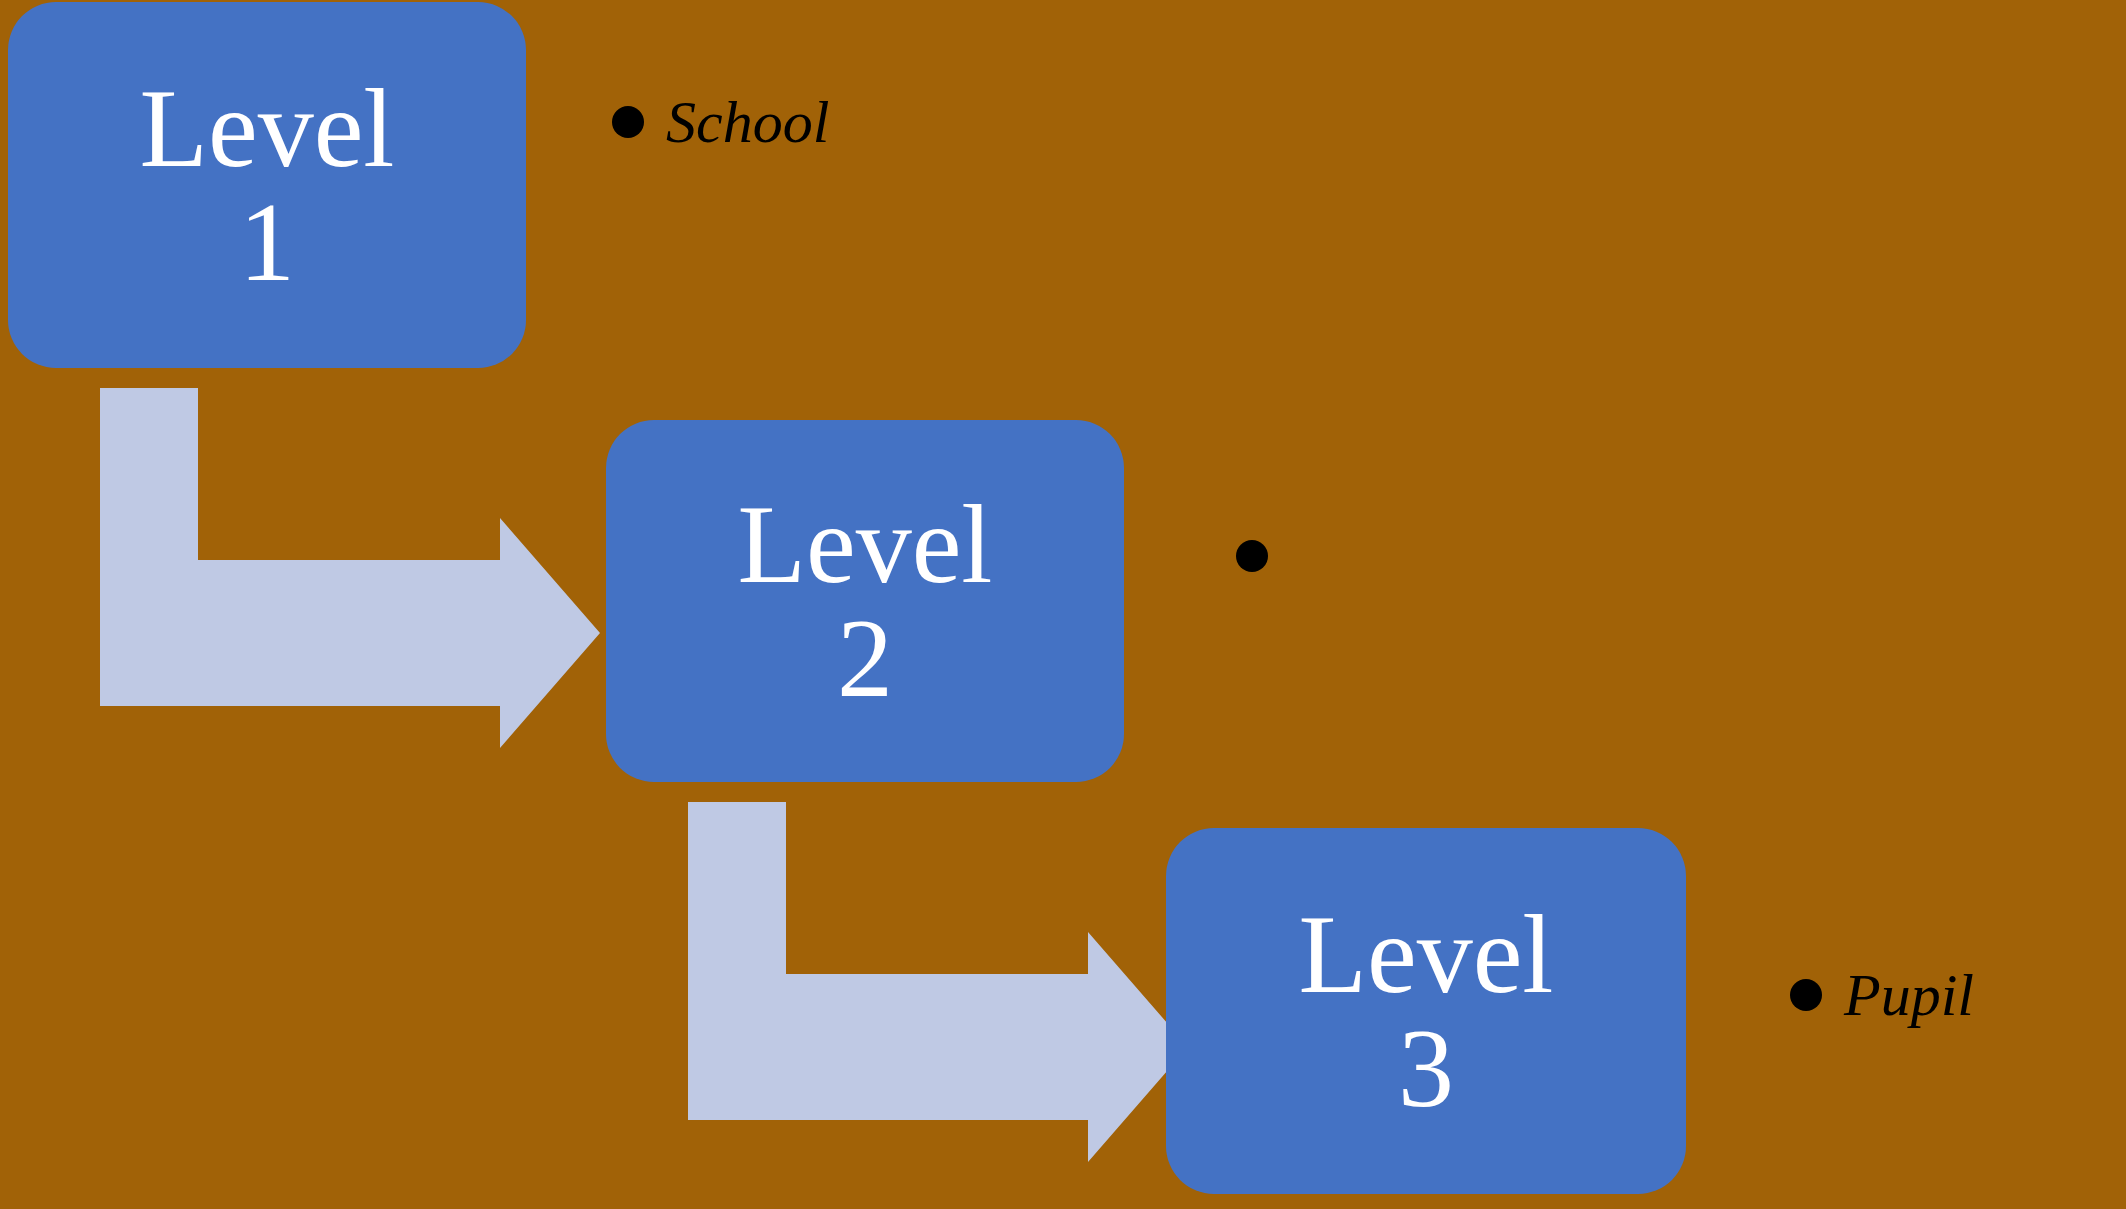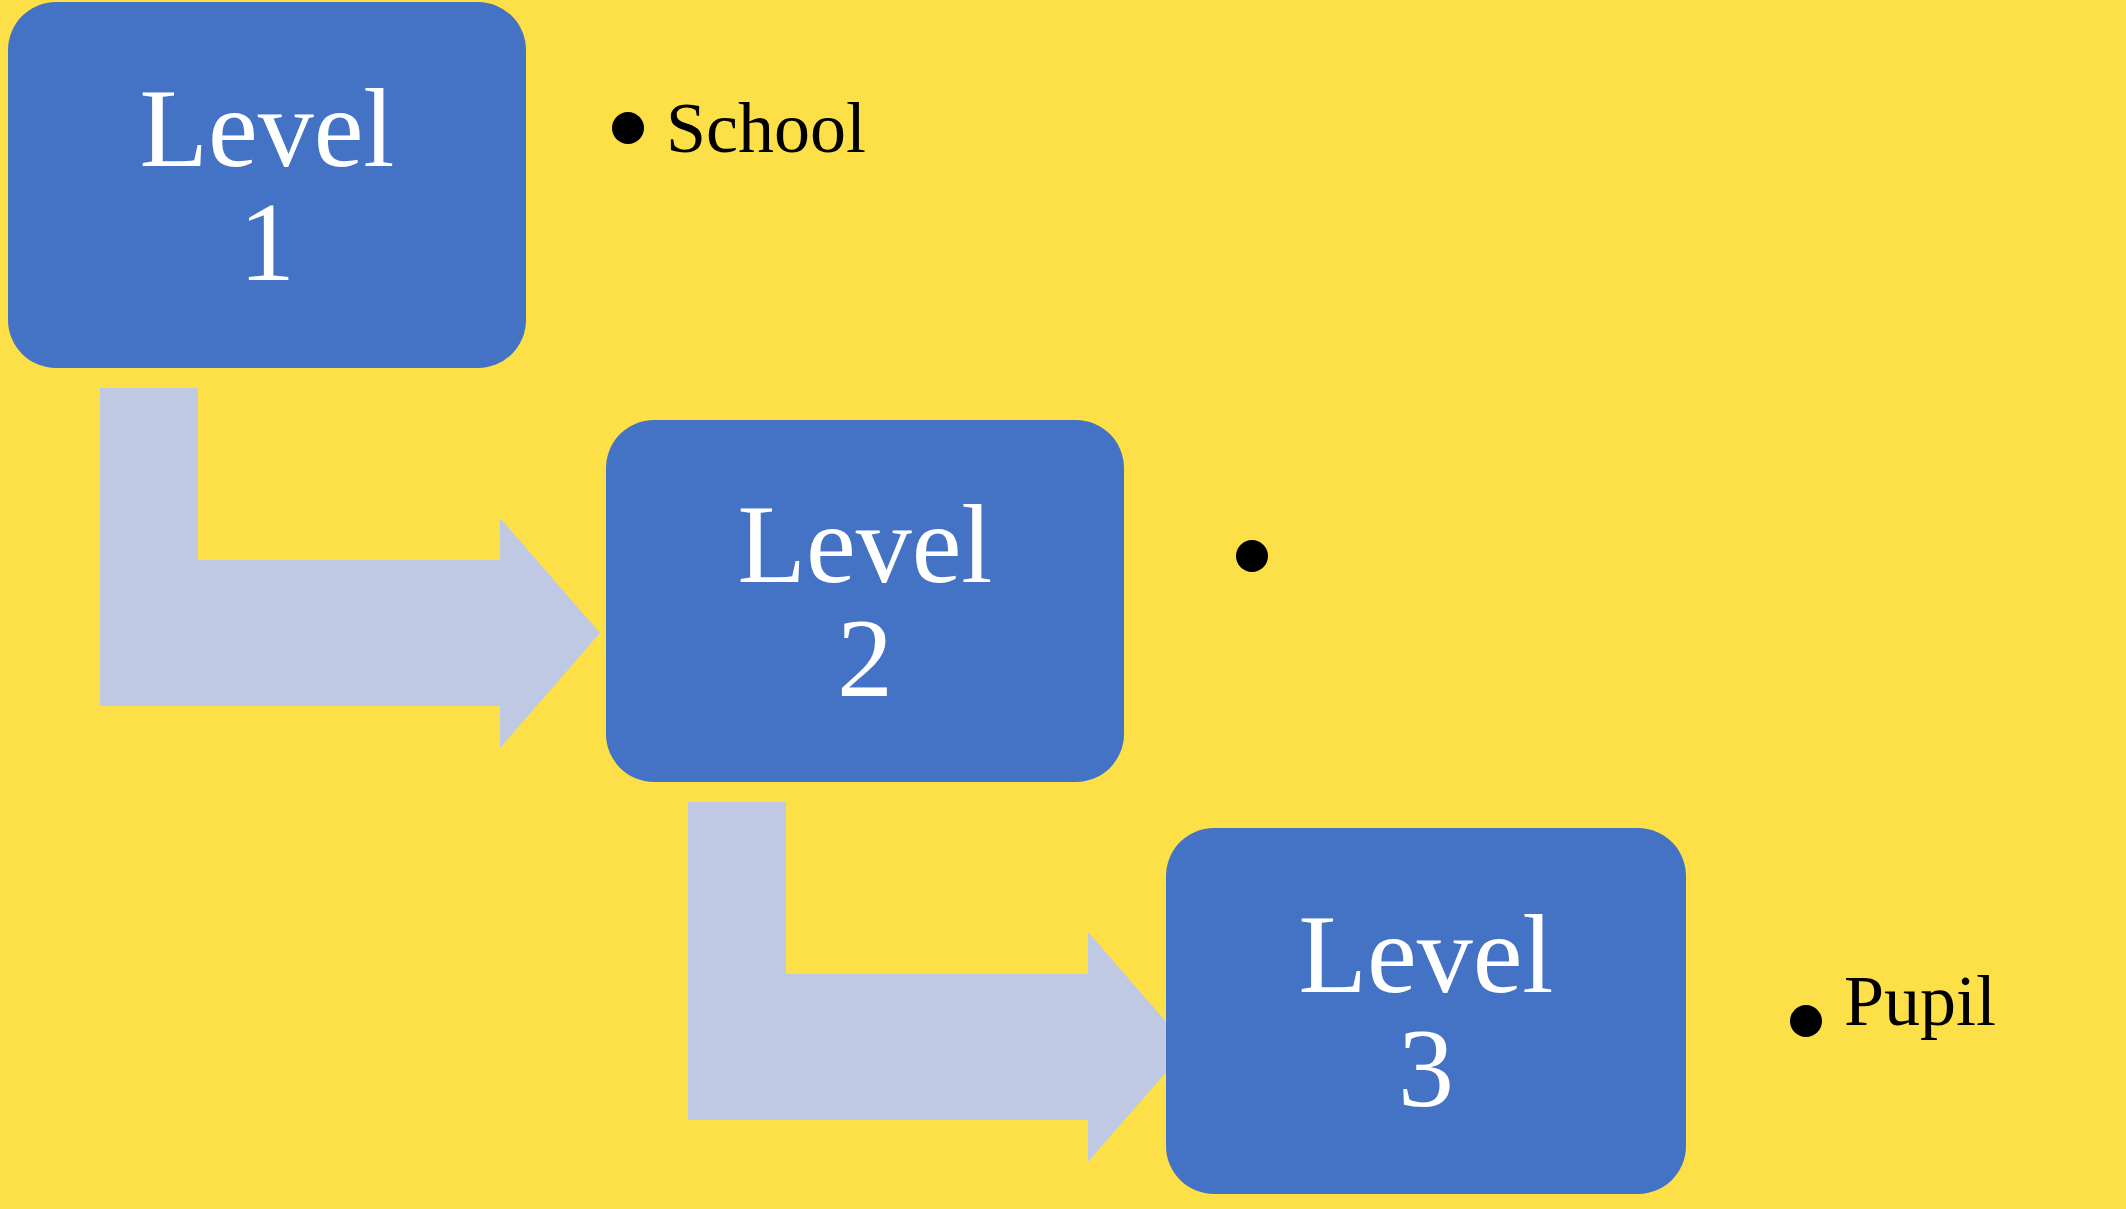--- a/index.html
+++ b/index.html
@@ -67,42 +67,43 @@
   #arrow-1-2 { left: 100px; top: 362px; }
   #arrow-2-3 { left: 688px; top: 776px; }
 
   
   .bullet-label {
     position: absolute;
     display: flex;
     align-items: center;
     color: #000000;
     font-family: "Liberation Serif", "DejaVu Serif", serif;
-    font-size: 72px;
+    font-size: 60px;
     line-height: 1;
     white-space: nowrap;
+    font-style: italic;
   }
   .bullet-label .bullet-dot {
     display: inline-block;
     width: 32px;
     height: 32px;
     border-radius: 50%;
     background: #000000;
     margin-right: 22px;
     flex: 0 0 auto;
   }
 
   #label-school { left: 612px;  top: 92px; }
   #label-class  { left: 1236px; top: 540px; }
-  #label-pupil  { left: 1790px; top: 965px; align-items: flex-end; }
+  #label-pupil  { left: 1790px; top: 965px; }
 </style>
 </head>
 <body>
 
-<div id="canvas" style="background: #fde047;">
+<div id="canvas" style="background: #a16207;">
 
   <div class="level-box" id="box-level-1" style="background: rgb(68, 114, 196); color: rgb(255, 255, 255);">
     <span class="ln1">Level</span>
     <span class="ln2">1</span>
   </div>
 
   <svg class="elbow-arrow" id="arrow-1-2" width="500" height="320" viewBox="0 0 500 320" xmlns="http://www.w3.org/2000/svg">
     <path d="M 0,26 L 98,26 L 98,198 L 400,198 L 400,156 L 500,271 L 400,386 L 400,344 L 0,344 Z" fill="#BFC9E4"></path>
   </svg>
 

